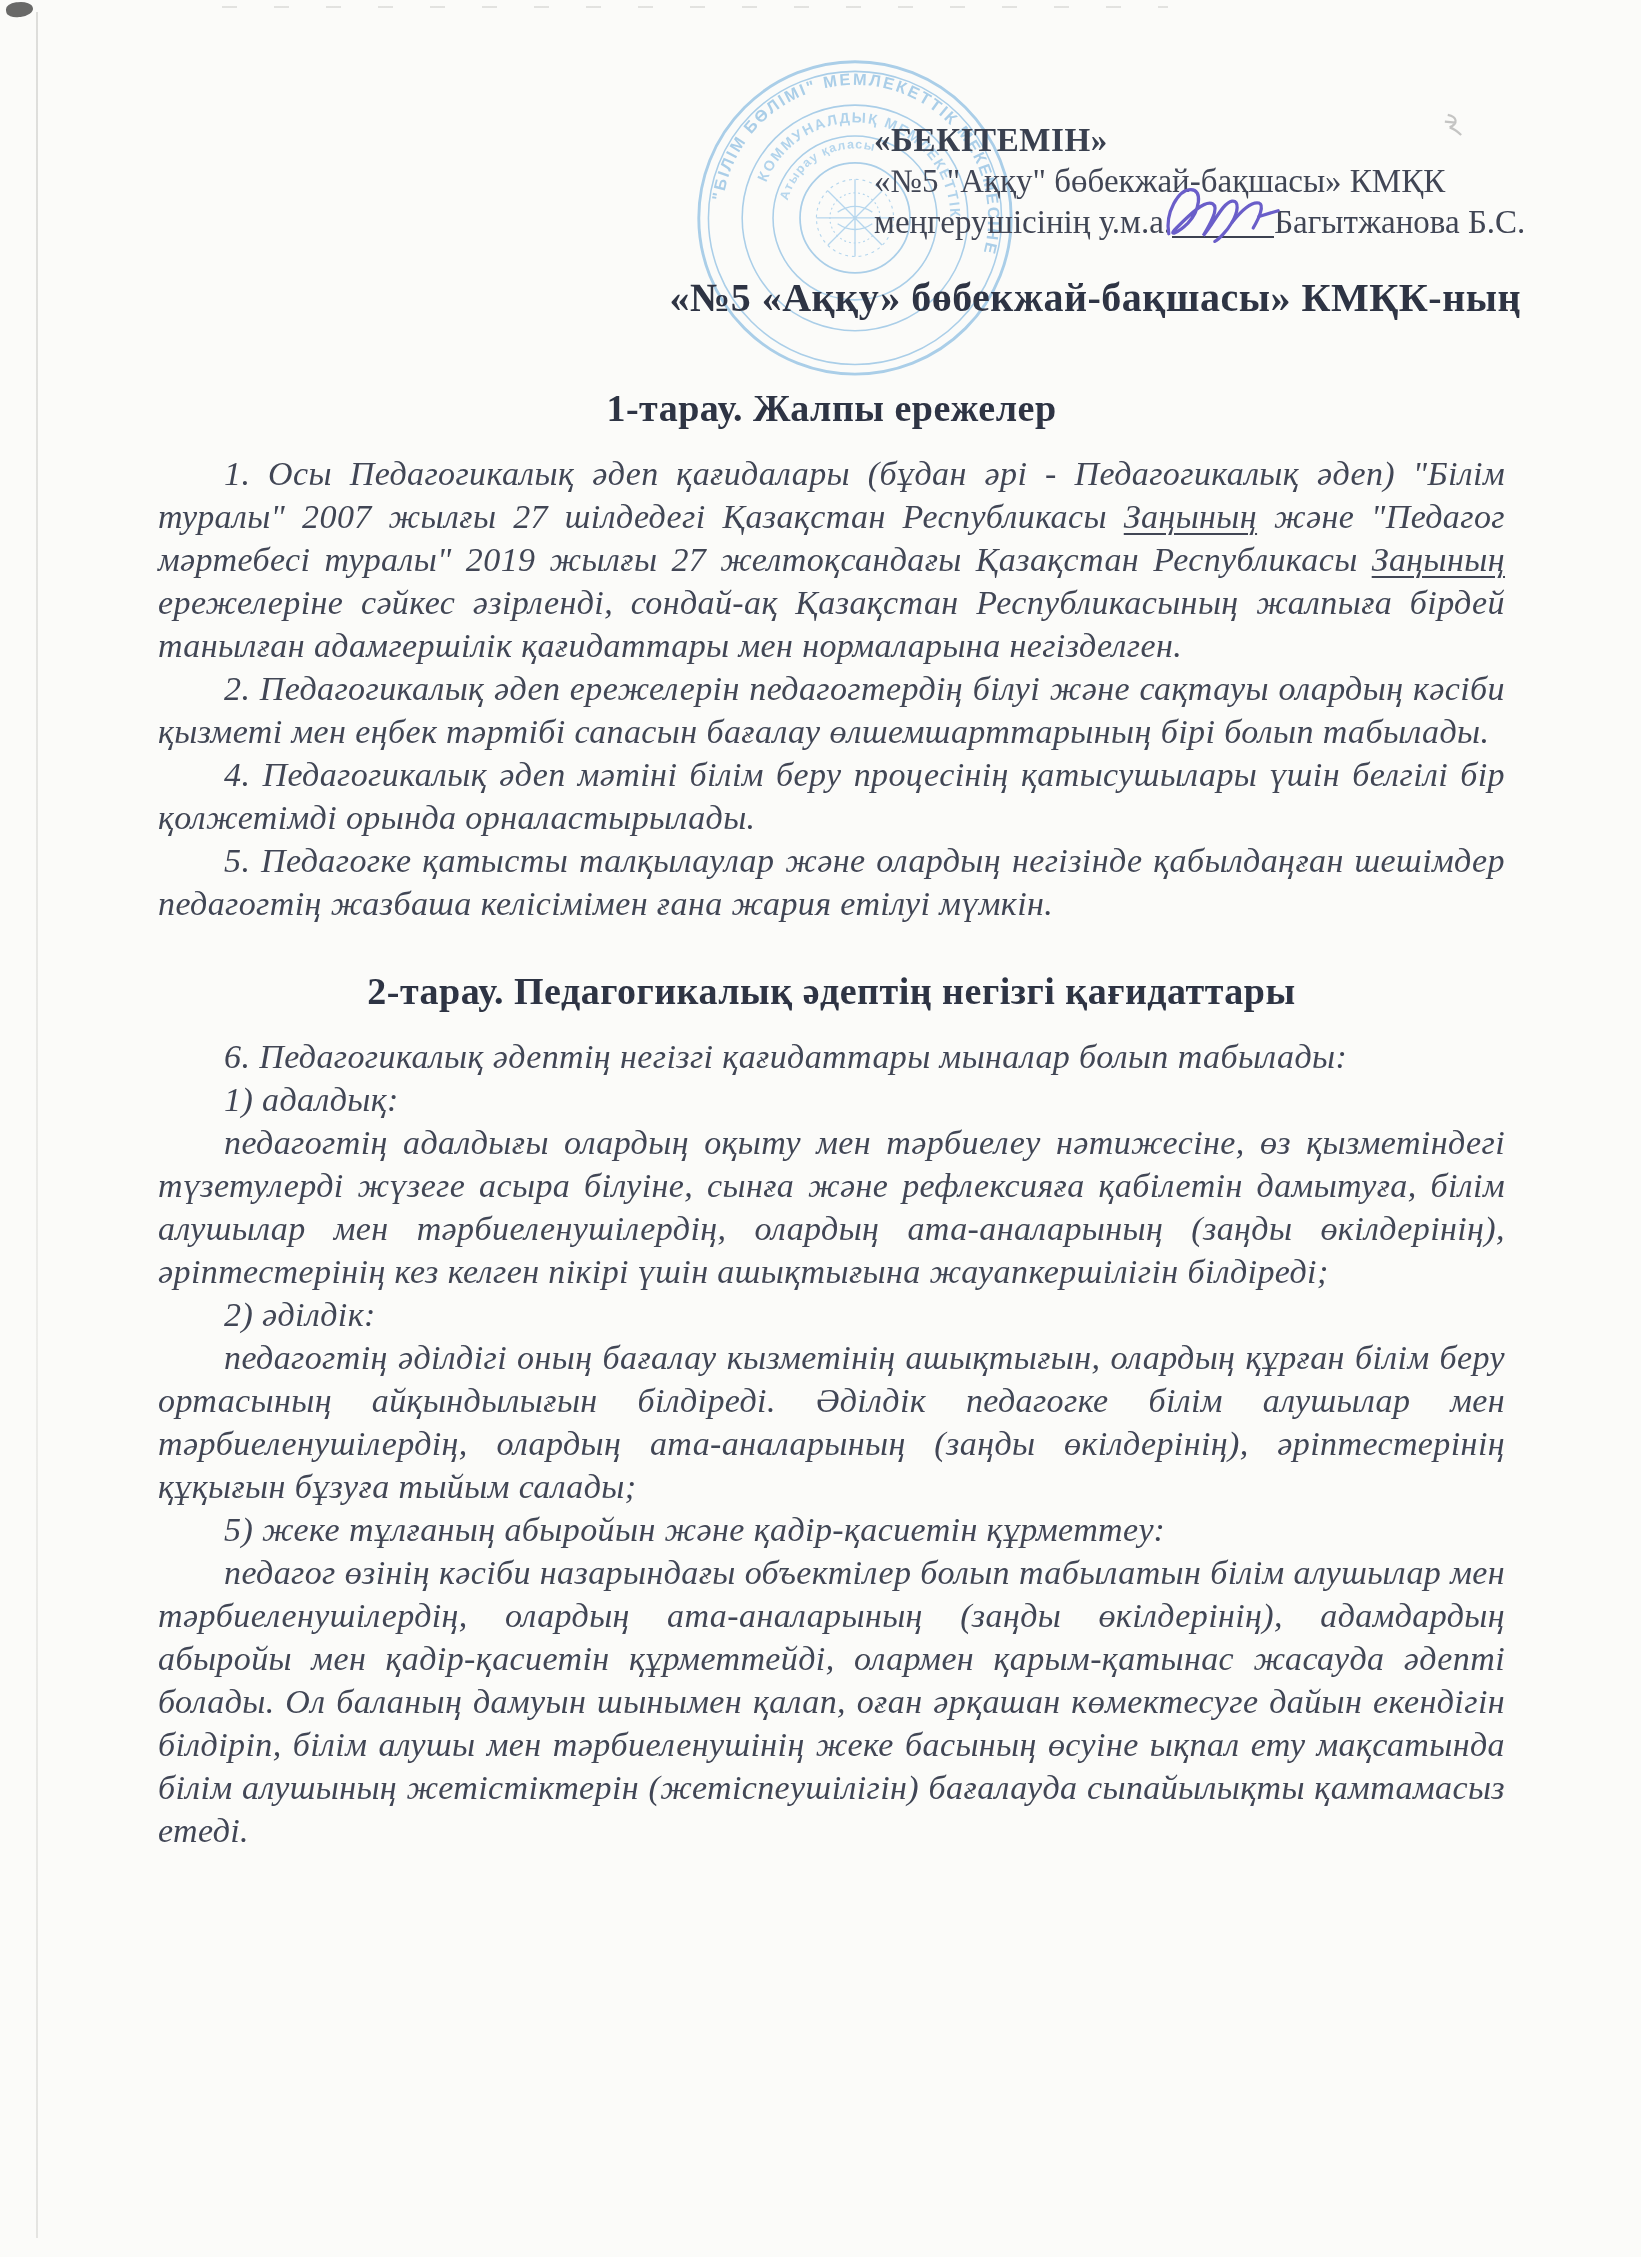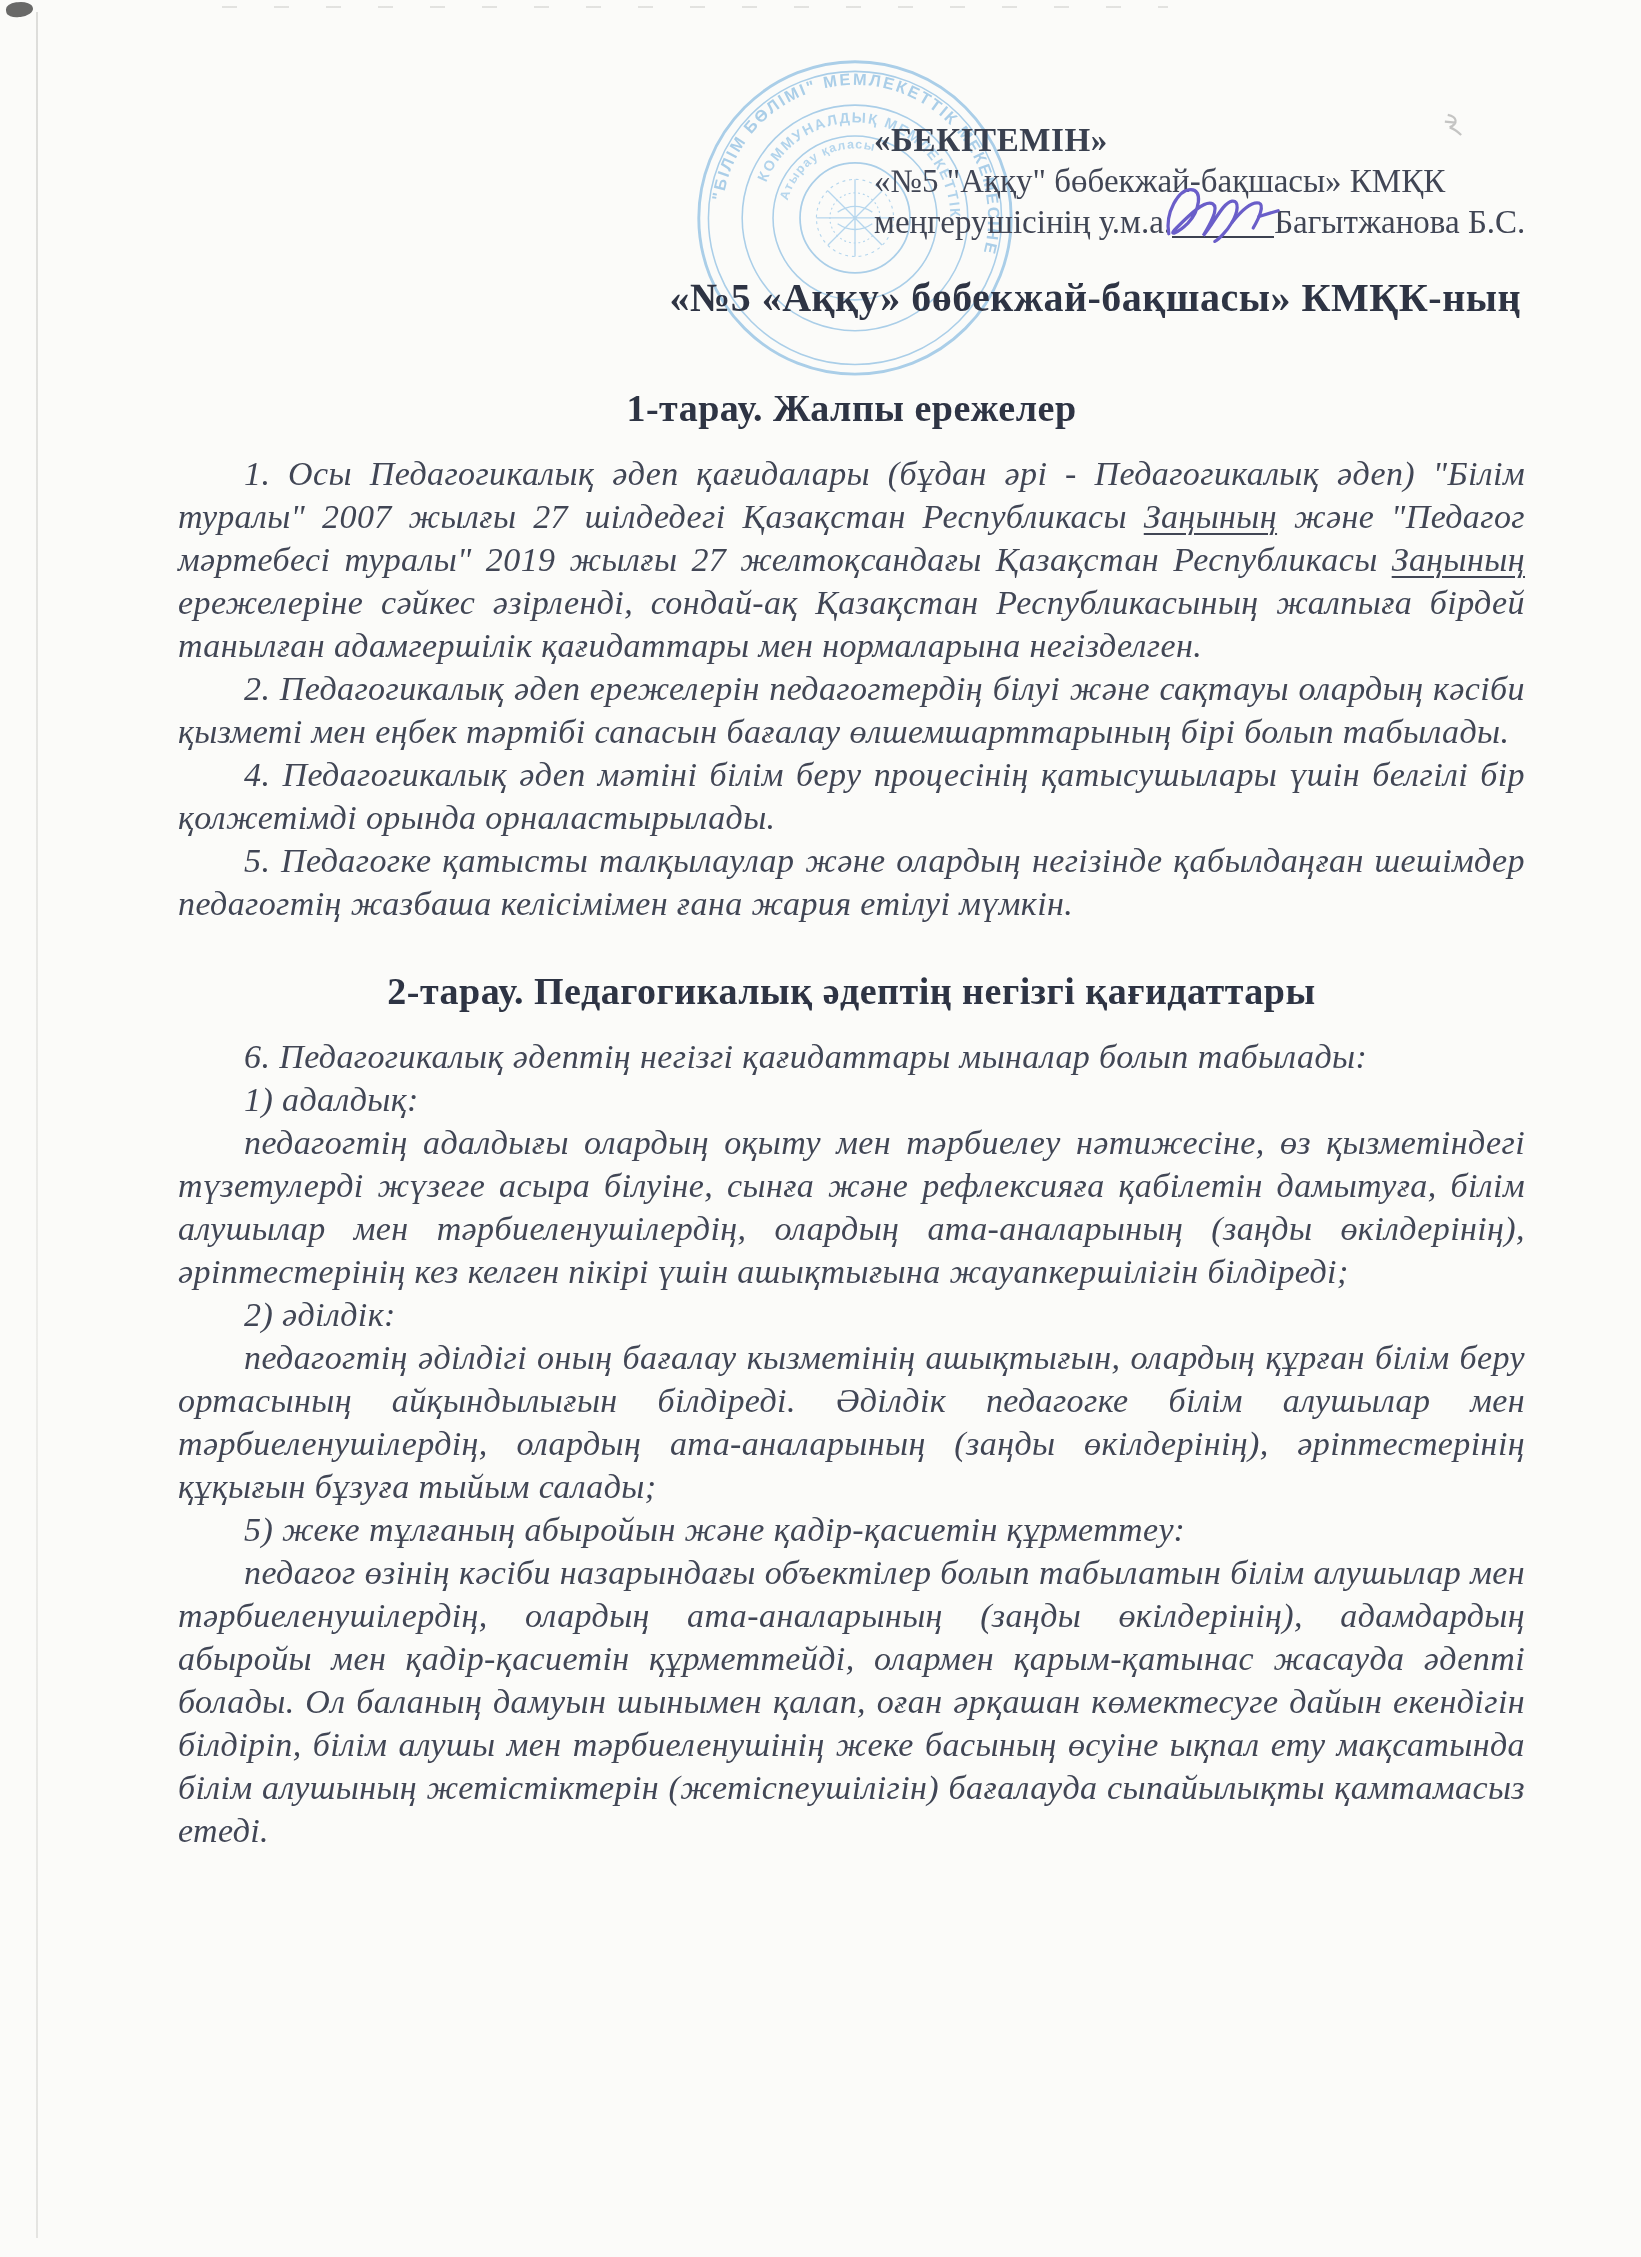--- a/index.html
+++ b/index.html
@@ -30,21 +30,21 @@
   .stamp{position:absolute;left:693px;top:48px;z-index:2;opacity:.62;}
   .stamp text{font-family:"Liberation Sans","DejaVu Sans",sans-serif;font-weight:bold;}
 
   
   .doc-title{position:absolute;left:174px;top:274px;width:1347px;z-index:3;
     text-align:right;font-weight:bold;font-size:40px;line-height:48px;
     color:#2e3444;letter-spacing:0.5px;}
   .doc-title span{display:block;}
 
   
-  .flow{position:absolute;left:178px;top:386px;width:1347px;z-index:3;}
+  .flow{position:absolute;left:158px;top:386px;width:1347px;z-index:3;}
   .chap{text-align:center;font-weight:bold;font-size:38px;line-height:45px;
     color:#2e3444;letter-spacing:0.5px;margin:0;}
   .chap2{margin:44px 0 0 0;}
   p.body{margin:0;font-size:34px;line-height:43px;text-align:justify;
     text-indent:66px;letter-spacing:0.4px;font-style:italic;}
   p.first{margin-top:21px;}
   .noindent{text-indent:0;}
   .u{text-decoration:underline;text-underline-offset:4.8px;text-decoration-thickness:1.9px;}
 </style>
 </head>

